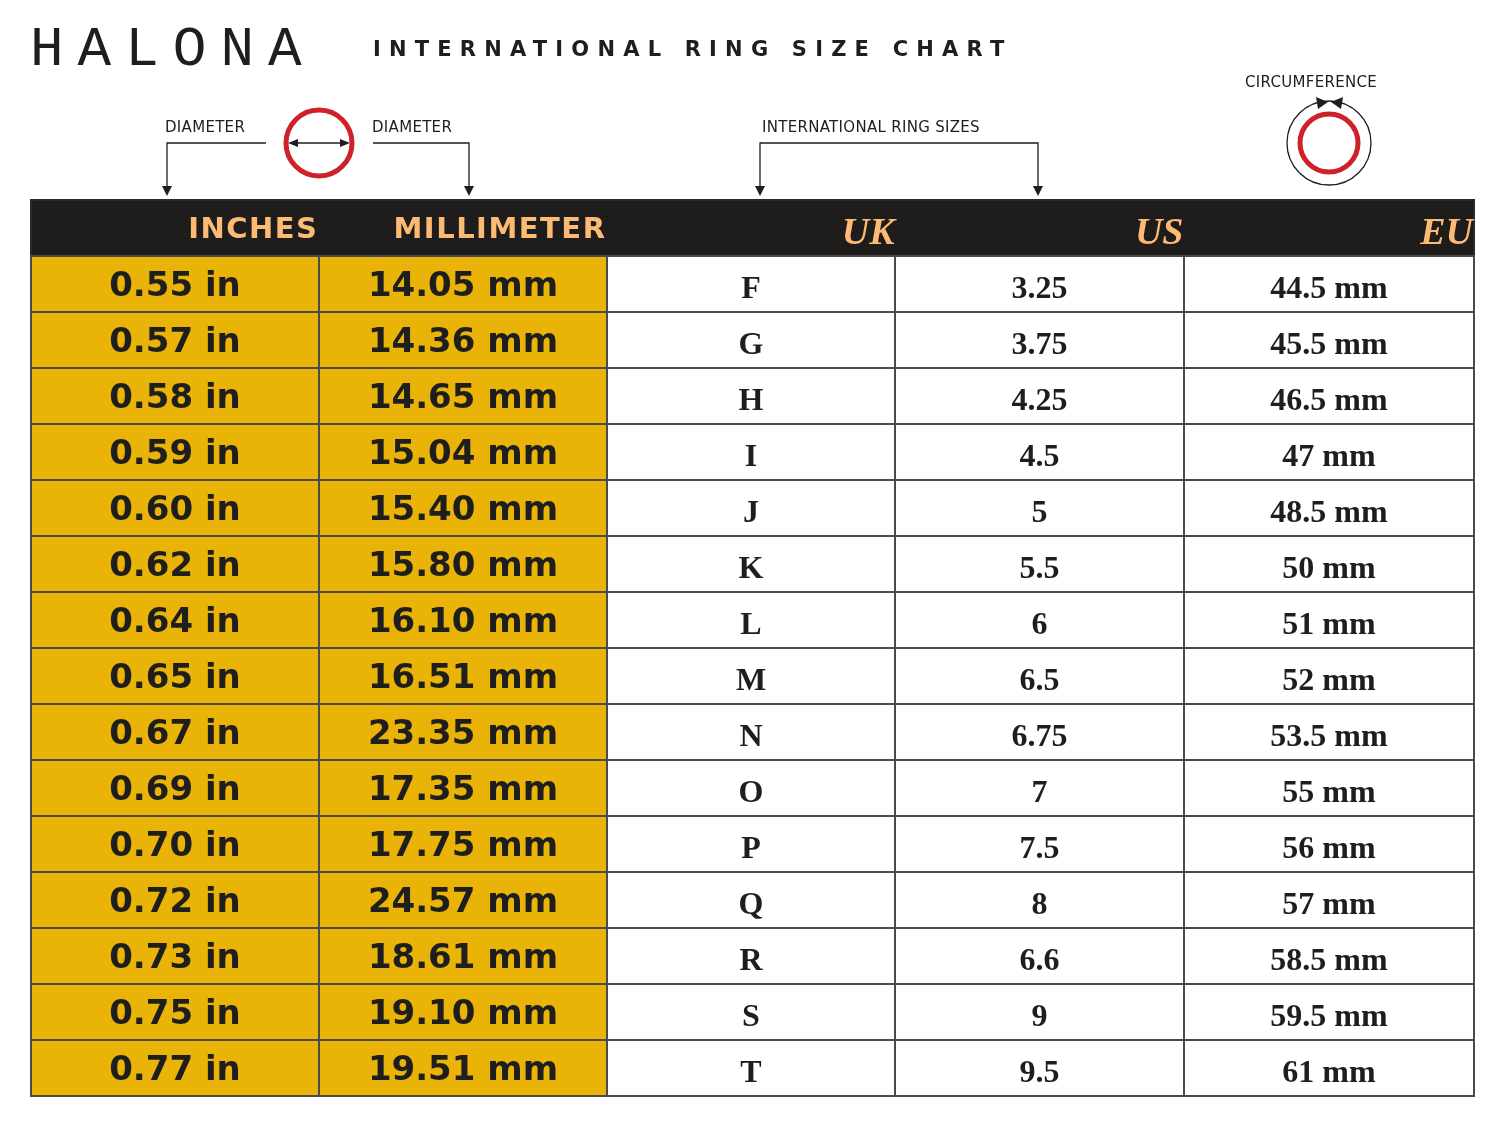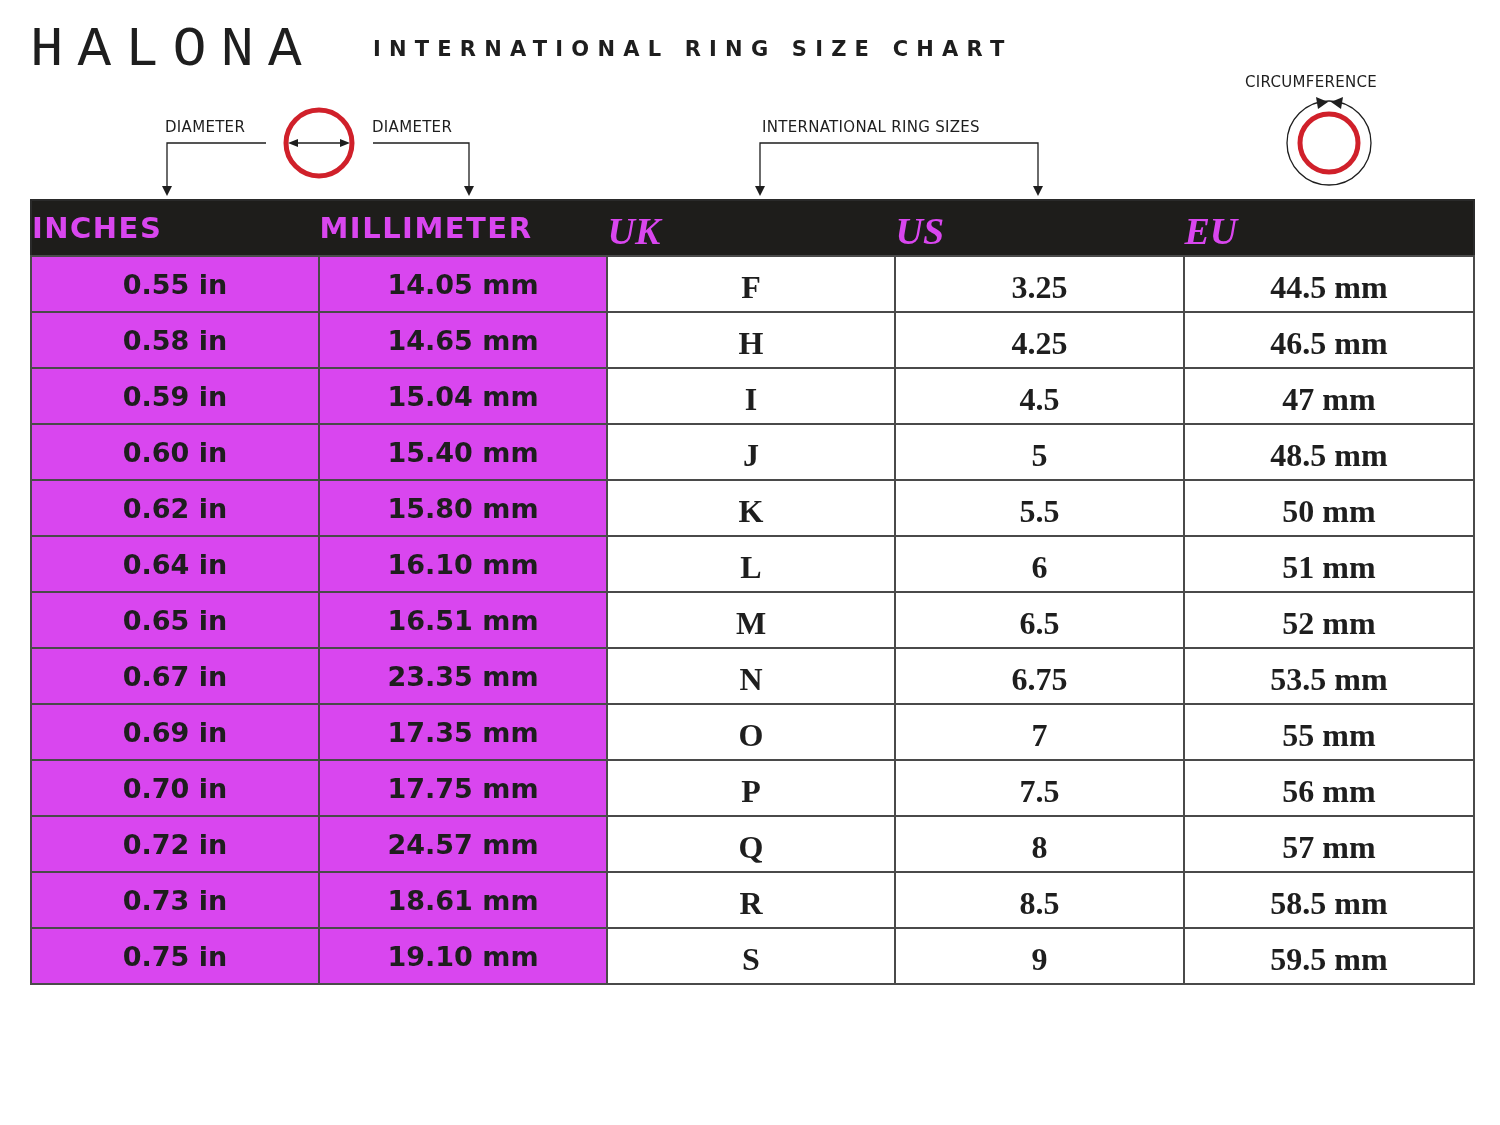--- a/index.html
+++ b/index.html
@@ -3,26 +3,26 @@
 <meta charset="utf-8">
 <style>
   html,body{margin:0;padding:0;background:#fff;}
   body{width:1500px;height:1125px;position:relative;overflow:hidden;color:#1e1e1e;font-family:"Liberation Sans",sans-serif;}
   .brand{position:absolute;left:30px;top:22px;font-family:Liberation Mono, monospace;font-size:56px;letter-spacing:14px;color:#1e1e1e;line-height:1;}
   .title{position:absolute;left:373px;top:37px;font-family:"DejaVu Sans",sans-serif;font-weight:bold;font-size:21px;letter-spacing:8.2px;color:#1e1e1e;}
   .lbl{position:absolute;font-family:"DejaVu Sans",sans-serif;font-size:15px;color:#1e1e1e;letter-spacing:.3px;}
   svg.over{position:absolute;left:0;top:0;}
   table{position:absolute;left:30px;top:199px;width:1443px;border-collapse:collapse;border:2.5px solid #2a2a2a;table-layout:fixed;}
   thead tr{background:#1e1d1b;height:56px;}
-  th{color:#d946ef;font-weight:bold;text-align:left;padding:0;border-left:1px solid #1e1d1b;}
+  th{color:#fdba74;font-weight:bold;text-align:right;padding:0;border-left:1px solid #1e1d1b;}
   th.sans{font-family:"DejaVu Sans",sans-serif;font-size:29px;letter-spacing:1.5px;}
   th.serif{font-family:"Liberation Serif",serif;font-size:38px;padding-top:6px;font-style:italic;}
   tbody tr{height:56px;}
   td{border:2px solid #4a4a4a;text-align:center;padding:0;color:#1e1e1e;font-weight:bold;}
-  td.g{background:#d946ef;font-family:"DejaVu Sans",sans-serif;font-size:27px;}
+  td.g{background:#eab308;font-family:"DejaVu Sans",sans-serif;font-size:34px;}
   td.w{background:#fff;font-family:"Liberation Serif",serif;font-size:32px;padding-top:6px;}
 </style>
 </head>
 <body>
 
 <div class="brand">HALONA</div>
 <div class="title">INTERNATIONAL RING SIZE CHART</div>
 
 <div class="lbl" style="left:165px;top:118px;">DIAMETER</div>
 <div class="lbl" style="left:372px;top:118px;">DIAMETER</div>
@@ -79,20 +79,27 @@
       <th class="serif">EU</th>
     </tr>
   </thead>
   <tbody id="tbody">
       <tr>
         <td class="g">0.55 in</td>
         <td class="g">14.05 mm</td>
         <td class="w">F</td>
         <td class="w">3.25</td>
         <td class="w">44.5 mm</td>
+      </tr>
+      <tr>
+        <td class="g">0.57 in</td>
+        <td class="g">14.36 mm</td>
+        <td class="w">G</td>
+        <td class="w">3.75</td>
+        <td class="w">45.5 mm</td>
       </tr>
       <tr>
         <td class="g">0.58 in</td>
         <td class="g">14.65 mm</td>
         <td class="w">H</td>
         <td class="w">4.25</td>
         <td class="w">46.5 mm</td>
       </tr>
       <tr>
         <td class="g">0.59 in</td>
@@ -154,24 +161,31 @@
         <td class="g">0.72 in</td>
         <td class="g">24.57 mm</td>
         <td class="w">Q</td>
         <td class="w">8</td>
         <td class="w">57 mm</td>
       </tr>
       <tr>
         <td class="g">0.73 in</td>
         <td class="g">18.61 mm</td>
         <td class="w">R</td>
-        <td class="w">8.5</td>
+        <td class="w">6.6</td>
         <td class="w">58.5 mm</td>
       </tr>
       <tr>
         <td class="g">0.75 in</td>
         <td class="g">19.10 mm</td>
         <td class="w">S</td>
         <td class="w">9</td>
         <td class="w">59.5 mm</td>
       </tr>
+      <tr>
+        <td class="g">0.77 in</td>
+        <td class="g">19.51 mm</td>
+        <td class="w">T</td>
+        <td class="w">9.5</td>
+        <td class="w">61 mm</td>
+      </tr>
     </tbody>
 </table>
 
 </body></html>

